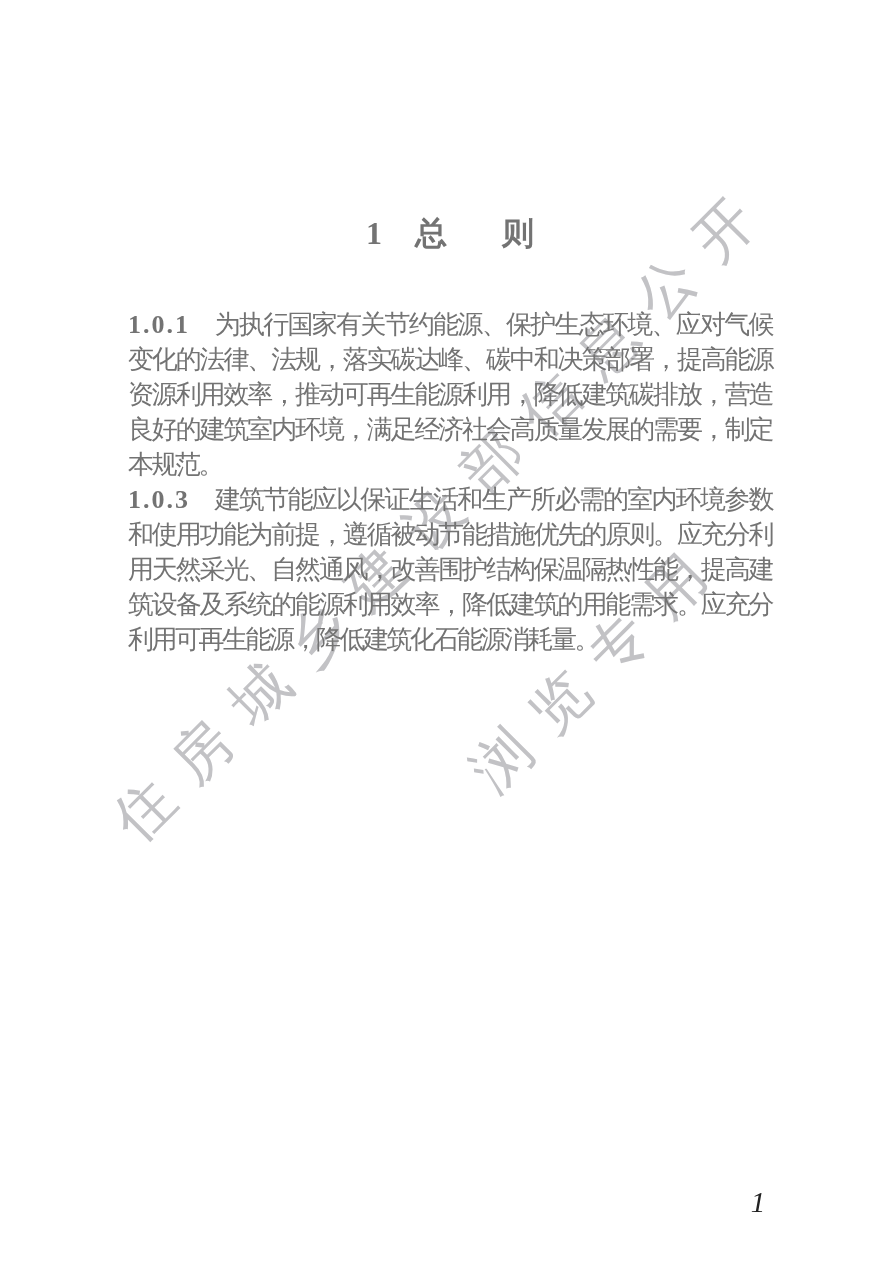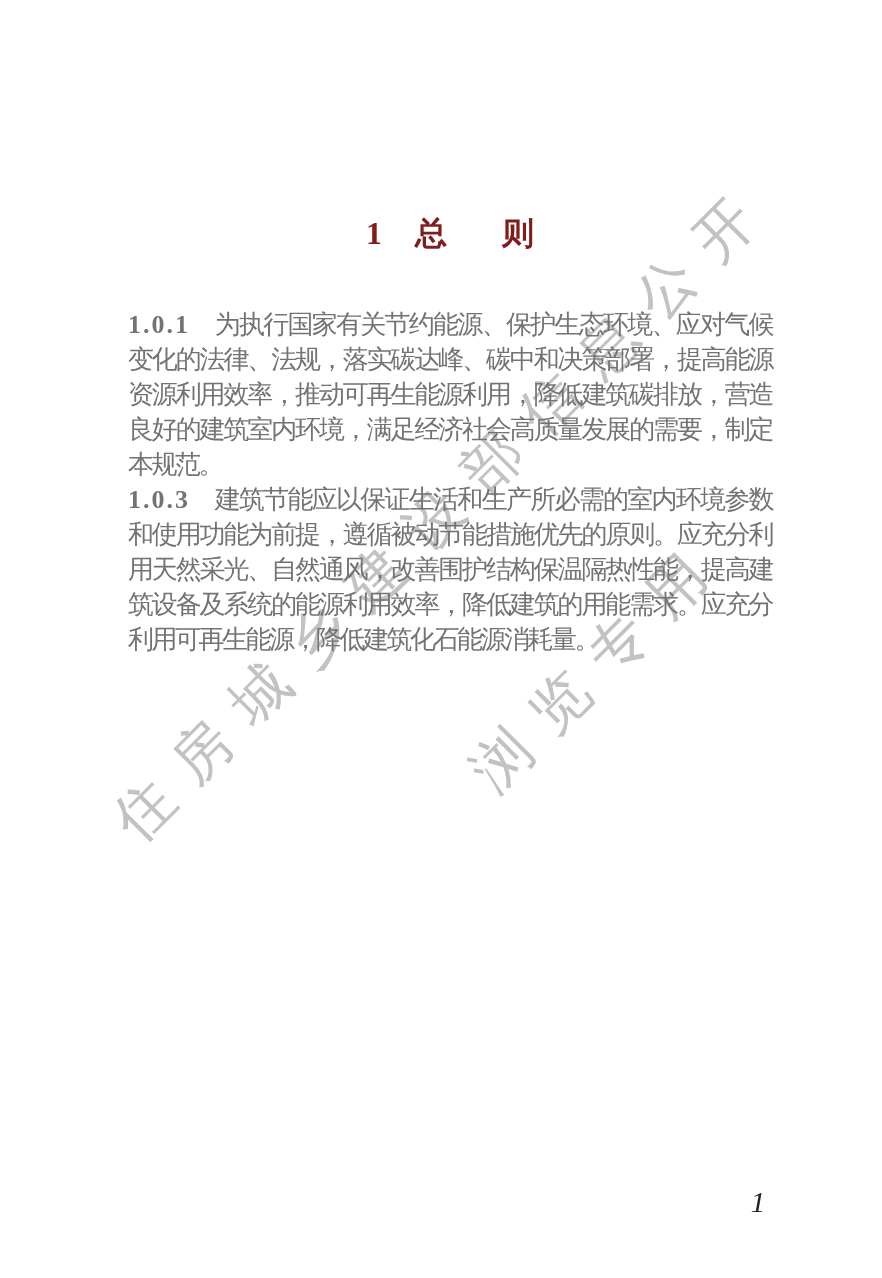--- a/index.html
+++ b/index.html
@@ -36,21 +36,21 @@
   
   .chapter-heading {
     position: absolute;
     left: 128px;
     top: 213px;
     width: 644px;
     text-align: center;
     font-weight: bold;
     font-size: 32px;
     line-height: 40px;
-    color: #7f1d1d;
+    color: #737373;
     z-index: 2;
   }
   .chapter-number {
     display: inline-block;
     margin-right: 33px;
   }
   .chapter-word {
     display: inline-block;
     letter-spacing: 55px;
     margin-right: -55px;

